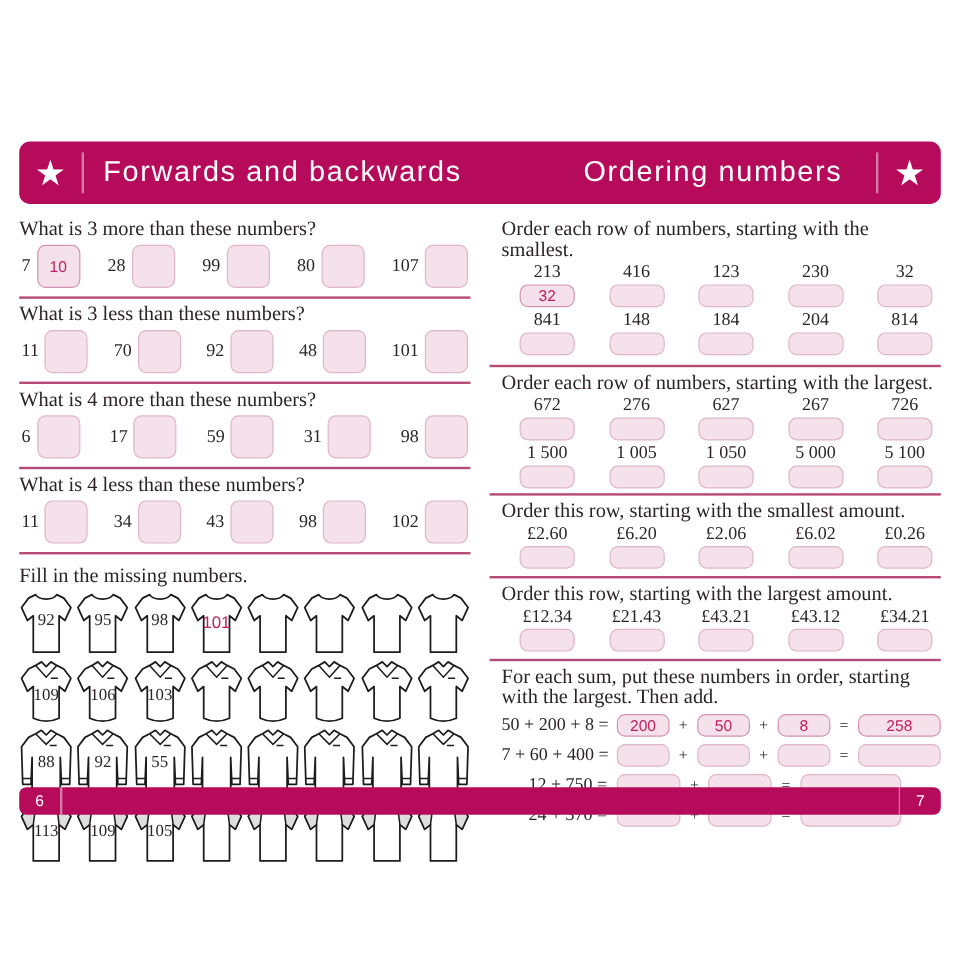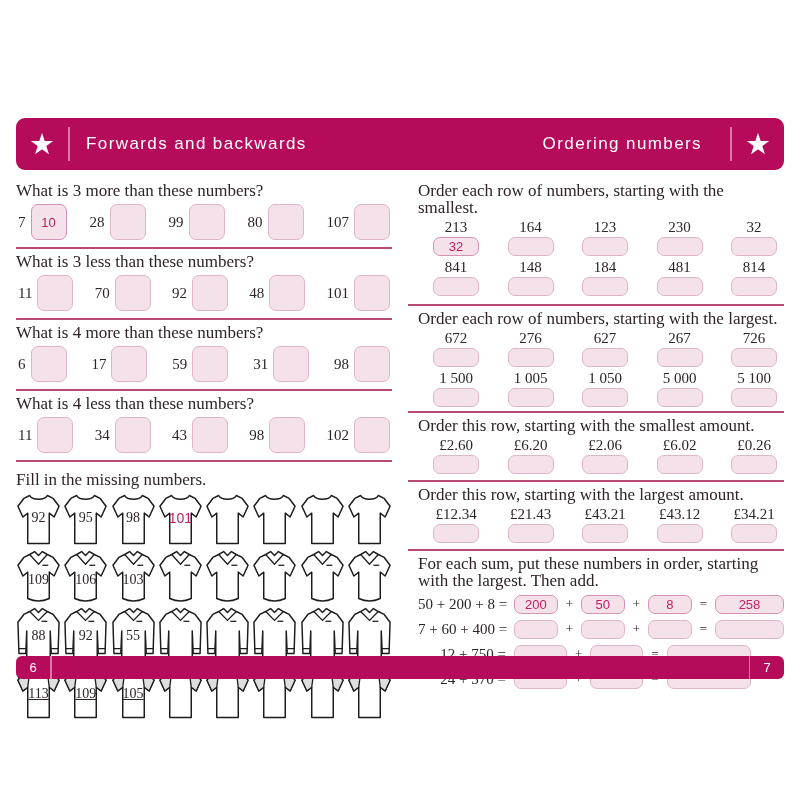--- a/index.html
+++ b/index.html
@@ -18,21 +18,21 @@
     font-family:"Liberation Serif","DejaVu Serif",serif;color:var(--ink);
   }
   .sheet{position:absolute;left:16px;top:118px;width:768px;}
 
   
   .bar{background:var(--bar);color:#fff;}
   .header{height:52px;border-radius:9px;display:flex;align-items:center;}
   .star-cell{width:52px;display:flex;align-items:center;justify-content:center;}
   .star{font-size:29px;line-height:1;color:#fff;font-family:"DejaVu Sans",sans-serif;}
   .vline{width:2px;height:34px;background:rgba(255,255,255,0.45);}
-  .title{font-family:"Liberation Sans","DejaVu Sans",sans-serif;font-size:17px;letter-spacing:1.4px;}
+  .title{font-family:"Liberation Sans","DejaVu Sans",sans-serif;font-size:24px;letter-spacing:1.4px;}
   .title.left{padding-left:16px;}
   .title.right{margin-left:auto;padding-right:28px;}
 
   
   .pages{display:flex;gap:16px;margin-top:8px;}
   .page{width:376px;}
 
   
   .lp-section{border-bottom:2px solid var(--divider);padding:4px 0 7px;}
   .question{font-size:17px;line-height:17px;color:var(--ink);}
@@ -51,21 +51,21 @@
   .shirts-q{margin:9px 0 3px;}
   .shirt-row{display:flex;justify-content:space-between;height:56px;margin-top:2px;}
   .shirt{position:relative;width:45px;height:56px;}
   .shirt svg{position:absolute;left:0;top:0;}
   .shirt-num{
     position:absolute;left:0;right:0;top:19px;text-align:center;
     font-size:14px;color:var(--ink);
   }
   .shirt-row--polo .shirt-num{top:23px;}
   .shirt-row--longsleeve .shirt-num{top:21px;}
-  .shirt-row--raglan .shirt-num{top:21px;text-decoration:underline;}
+  .shirt-row--raglan .shirt-num{top:21px;}
   .shirt-num.ans{color:var(--answer-text);font-family:"Liberation Sans","DejaVu Sans",sans-serif;}
 
   
   .rp-section{border-bottom:2px solid var(--divider);padding:4px 0 8px 10px;}
   .rp-section.s2{padding-bottom:4px;}
   .rp-section.s3,.rp-section.s4{padding-bottom:6px;}
   .rp-row{display:flex;justify-content:space-between;margin-top:3px;padding:0 2px 0 10px;}
   .rp-col{display:flex;flex-direction:column;align-items:center;gap:2px;width:56px;}
   .rp-box{width:46px;height:19px;}
 
@@ -460,21 +460,21 @@
     <div class="page">
       <div class="rp-section s1">
         <div class="question">Order each row of numbers, starting with the smallest.</div>
         <div>
             <div class="rp-row">
               <div class="rp-col">
                 <span class="given">213</span>
                 <span class="abox rp-box filled">32</span>
               </div>
               <div class="rp-col">
-                <span class="given">164</span>
+                <span class="given">416</span>
                 <span class="abox rp-box"></span>
               </div>
               <div class="rp-col">
                 <span class="given">123</span>
                 <span class="abox rp-box"></span>
               </div>
               <div class="rp-col">
                 <span class="given">230</span>
                 <span class="abox rp-box"></span>
               </div>
@@ -490,21 +490,21 @@
               </div>
               <div class="rp-col">
                 <span class="given">148</span>
                 <span class="abox rp-box"></span>
               </div>
               <div class="rp-col">
                 <span class="given">184</span>
                 <span class="abox rp-box"></span>
               </div>
               <div class="rp-col">
-                <span class="given">481</span>
+                <span class="given">204</span>
                 <span class="abox rp-box"></span>
               </div>
               <div class="rp-col">
                 <span class="given">814</span>
                 <span class="abox rp-box"></span>
               </div>
             </div>
           </div>
       </div>
       <div class="rp-section s2">

